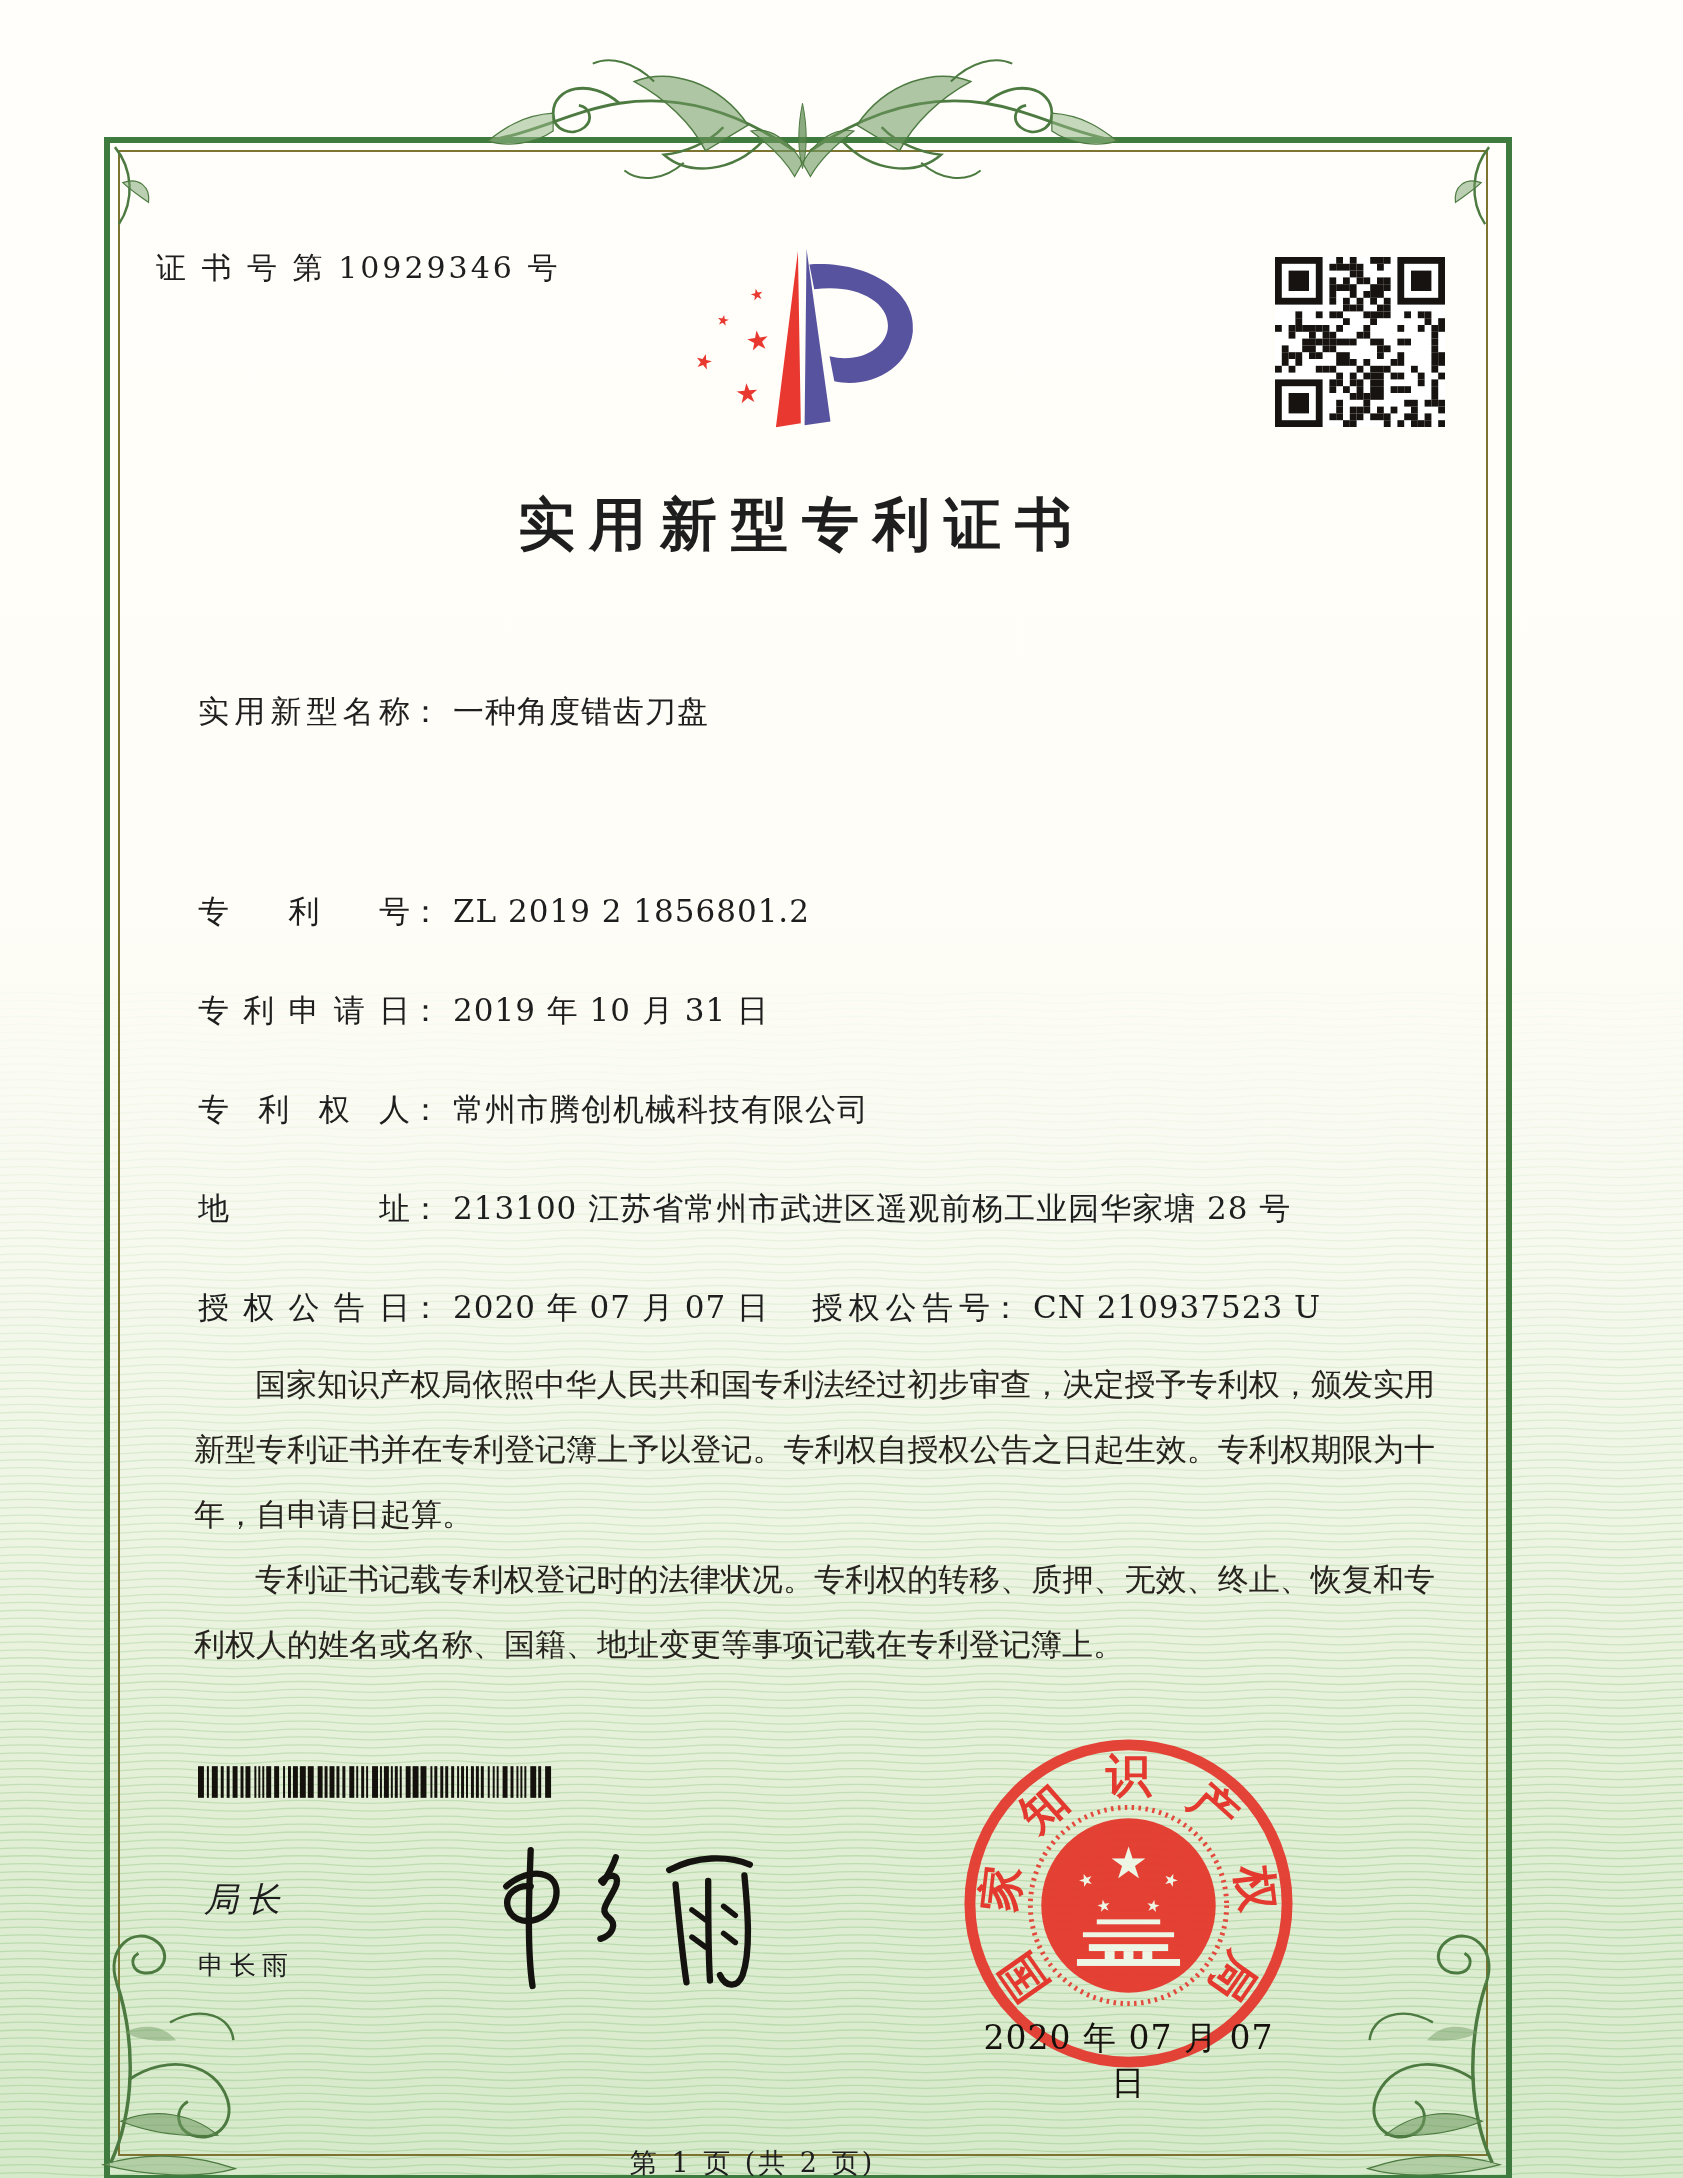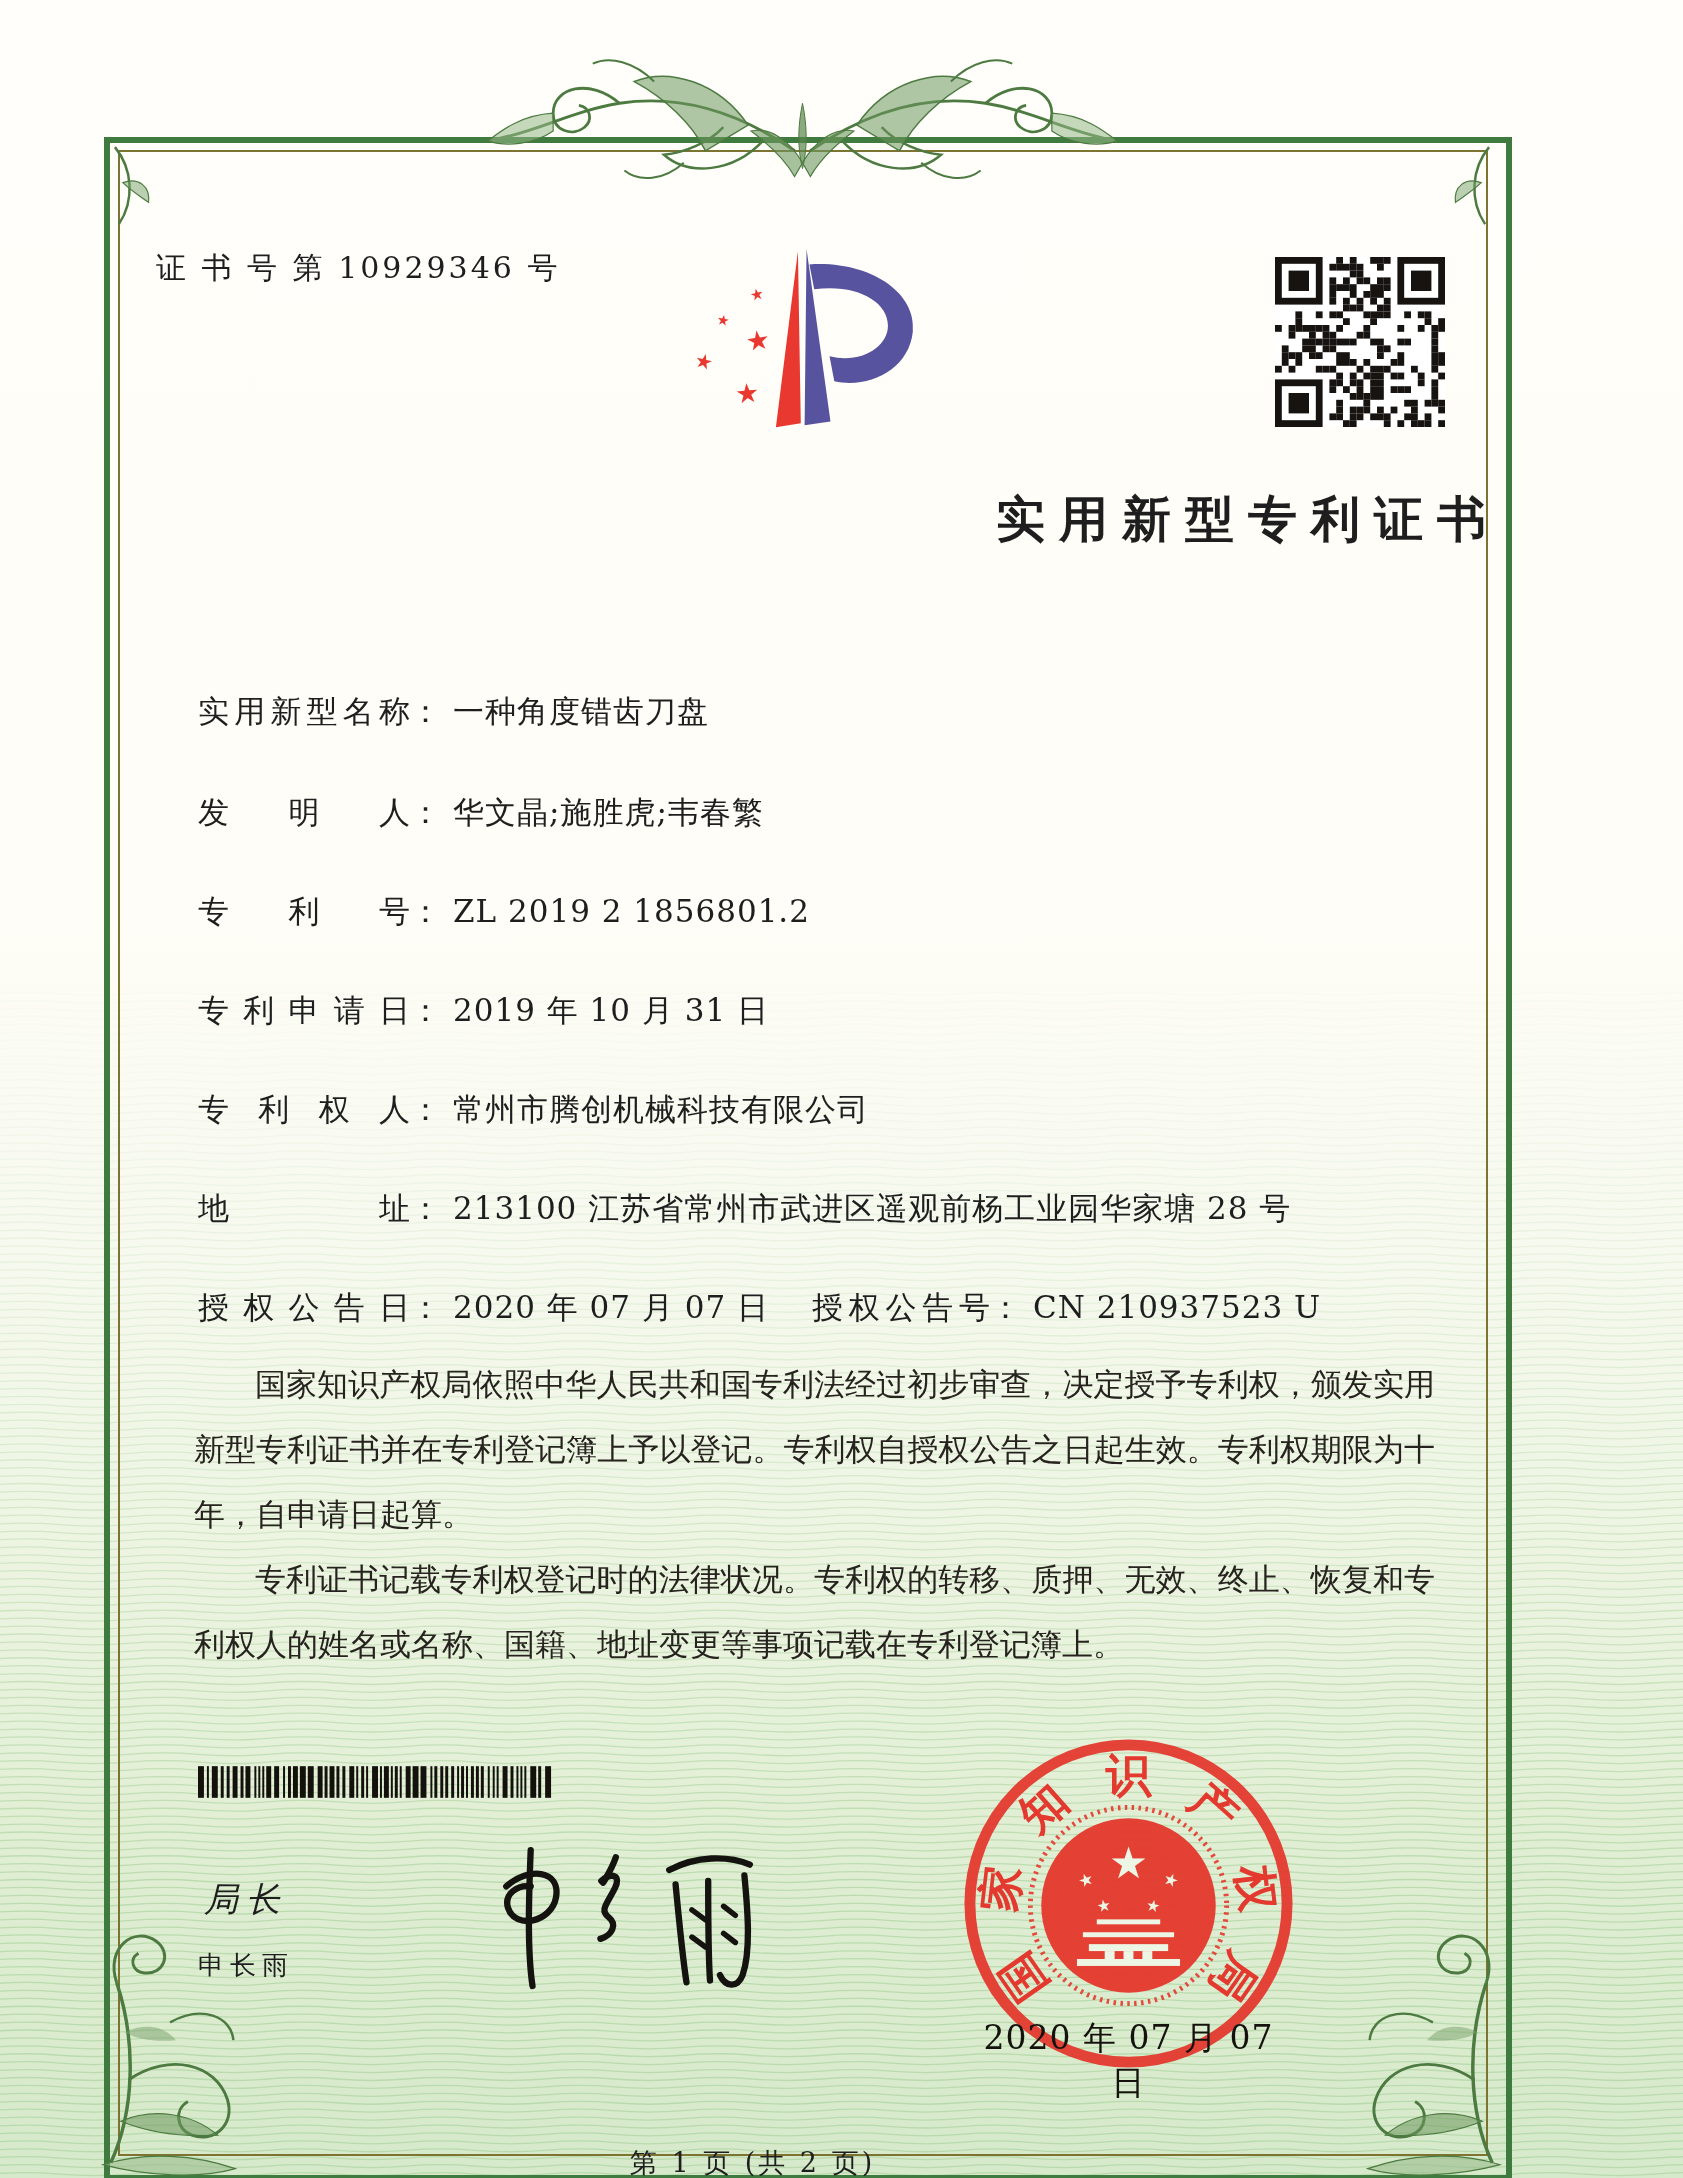--- a/index.html
+++ b/index.html
@@ -7,22 +7,22 @@
         background:#fdfdf8;font-family:"DejaVu Serif","Liberation Serif",serif;color:#1e1e1e;padding-left:10px;}
   .bg-tint{position:absolute;inset:0;
         background:linear-gradient(180deg,#fffefa 0%,#fefdf7 42%,#f6f9ee 58%,#ecf4e1 72%,#e0eed3 85%,#d6e9ca 100%);}
   #waves{position:absolute;left:0;top:0;}
   .frame-outer{position:absolute;left:104px;top:137px;width:1396px;height:2032px;border:6px solid #3f7b3e;}
   .frame-inner{position:absolute;left:118px;top:150px;width:1366px;height:2002px;border:2px solid #7d7432;}
   .orn{position:absolute;}
   .cert-no{position:absolute;left:156px;top:248px;font-size:30px;letter-spacing:3px;white-space:nowrap;}
   .logo{position:absolute;left:683px;top:238px;width:249px;height:206px;}
   .qr{position:absolute;left:1275px;top:257px;width:170px;height:170px;}
-  .title{position:absolute;left:104px;top:487px;width:1396px;text-align:right;
-         font-size:49px;font-weight:bold;letter-spacing:14px;white-space:nowrap;}
+  .title{position:absolute;left:104px;top:487px;width:1396px;text-align:center;
+         font-size:57px;font-weight:bold;letter-spacing:14px;white-space:nowrap;}
   .row{position:absolute;left:198px;width:1247px;font-size:31px;white-space:nowrap;}
   .flabel{display:inline-block;width:212px;text-align:justify;text-align-last:justify;}
   .fcolon{display:inline-block;}
   .fvalue{margin-left:12px;letter-spacing:1px;}
   .g2{position:absolute;left:614px;top:0;}
   .g2 .flabel{width:178px;}
   .body-text{position:absolute;left:194px;top:1352px;width:1241px;font-size:31px;
              line-height:65px;text-align:justify;color:#26231e;}
   .body-text p{margin:0;text-indent:61px;}
   .barcode{position:absolute;left:198px;top:1766px;}
@@ -469,23 +469,20 @@
       <rect x="0.00" y="123.84" width="48.16" height="48.16" fill="#161310"></rect>
       <rect x="6.88" y="130.72" width="34.40" height="34.40" fill="#ffffff"></rect>
       <rect x="13.76" y="137.60" width="20.64" height="20.64" fill="#161310"></rect>
     </svg>
 
   <div class="title">实用新型专利证书</div>
 
   <div class="row" style="top:691px">
     <span class="flabel">实用新型名称</span><span class="fcolon">：</span><span class="fvalue">一种角度错齿刀盘</span>
   </div>
-  <div class="row" style="top:792px">
-    <span class="flabel">发明人</span><span class="fcolon">：</span><span class="fvalue">华文晶;施胜虎;韦春繁</span>
-  </div>
   <div class="row" style="top:891px">
     <span class="flabel">专利号</span><span class="fcolon">：</span><span class="fvalue">ZL 2019 2 1856801.2</span>
   </div>
   <div class="row" style="top:990px">
     <span class="flabel">专利申请日</span><span class="fcolon">：</span><span class="fvalue">2019 年 10 月 31 日</span>
   </div>
   <div class="row" style="top:1089px">
     <span class="flabel">专利权人</span><span class="fcolon">：</span><span class="fvalue">常州市腾创机械科技有限公司</span>
   </div>
   <div class="row" style="top:1188px">

